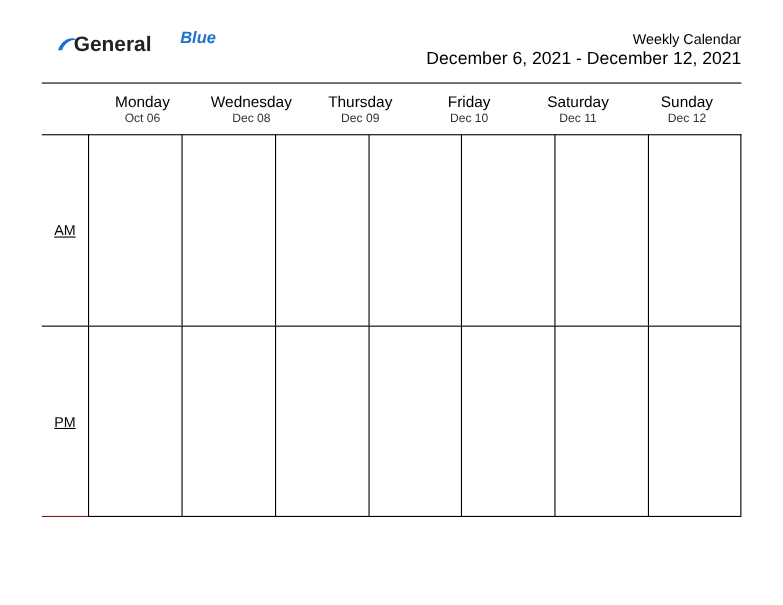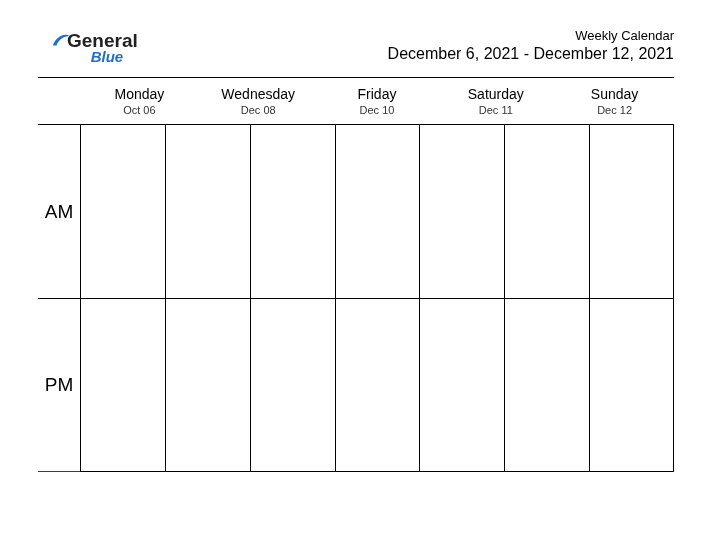--- a/index.html
+++ b/index.html
@@ -13,22 +13,22 @@
       padding: 28px 32px 0 32px;
     }
     .header {
       display: flex;
       justify-content: space-between;
       align-items: flex-start;
       margin-bottom: 12px;
     }
     .logo {
       display: flex;
-      flex-direction: column;
-      align-items: center;
+      flex-direction: row;
+      align-items: flex-start;
       margin-left: 18px;
       margin-top: 2px;
     }
     .logo-top { display: flex; align-items: center; }
     .logo-text-1 {
       font-weight: bold;
       font-size: 19px;
       color: #222;
       margin-left: -2px;
     }
@@ -88,21 +88,22 @@
       flex-direction: column;
       width: 42px;
       flex: 0 0 42px;
     }
     .row-label {
       height: 174px;
       border-top: 1px solid #000;
       display: flex;
       align-items: center;
       justify-content: center;
-      font-size: 19px;
+      font-size: 13px;
+      text-decoration: underline;
     }
     .row-label:last-child {
       border-bottom: 1px solid #7f1d1d;
       text-align: center;
     }
     .cells-col {
       flex: 1;
       display: flex;
       flex-direction: column;
     }
@@ -147,20 +148,24 @@
     <div class="row-label-spacer"></div>
     <div class="day-head">
       <div class="day-name">Monday</div>
       <div class="day-date">Oct 06</div>
     </div>
     <div class="day-head">
       <div class="day-name">Wednesday</div>
       <div class="day-date">Dec 08</div>
     </div>
     <div class="day-head">
+      <div class="day-name">Thursday</div>
+      <div class="day-date">Dec 09</div>
+    </div>
+    <div class="day-head">
       <div class="day-name">Friday</div>
       <div class="day-date">Dec 10</div>
     </div>
     <div class="day-head">
       <div class="day-name">Saturday</div>
       <div class="day-date">Dec 11</div>
     </div>
     <div class="day-head">
       <div class="day-name">Sunday</div>
       <div class="day-date">Dec 12</div>

